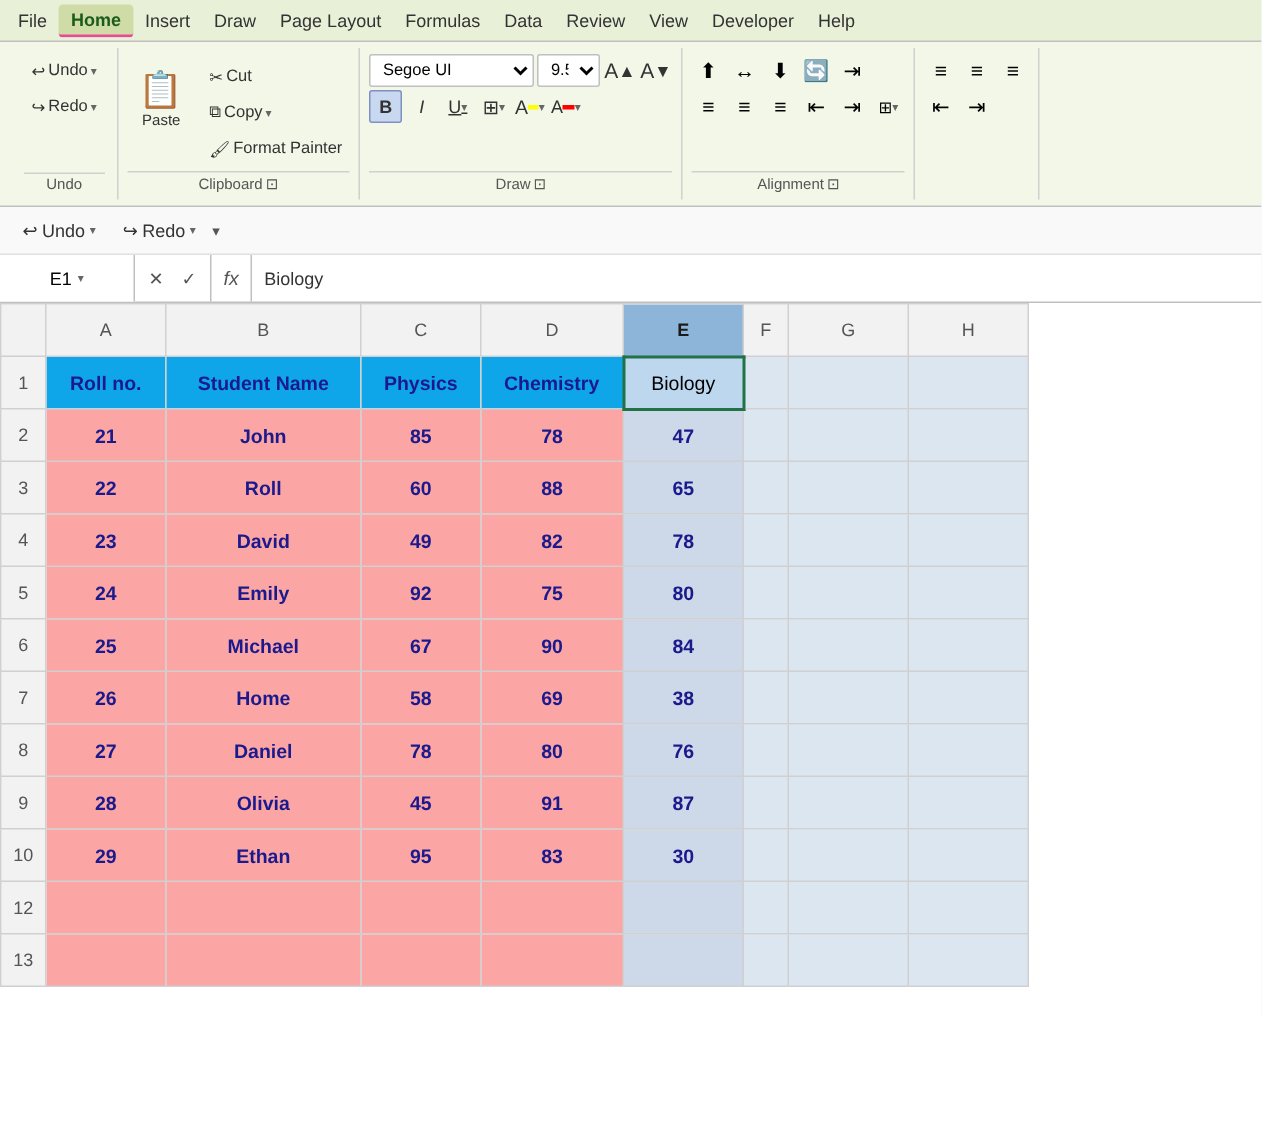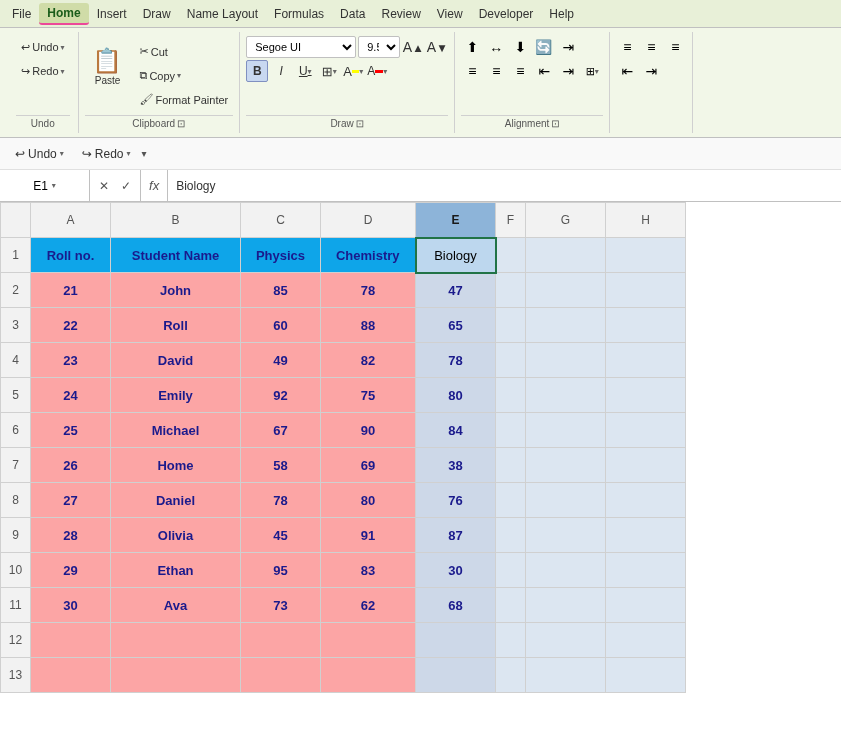--- a/index.html
+++ b/index.html
@@ -239,21 +239,21 @@
 </head>
 <body>
 
 <div class="main-area">
 
   <div class="menu-bar">
     <span class="menu-item">File</span>
     <span class="menu-item active">Home</span>
     <span class="menu-item">Insert</span>
     <span class="menu-item">Draw</span>
-    <span class="menu-item">Name Layout</span>
+    <span class="menu-item">Page Layout</span>
     <span class="menu-item">Formulas</span>
     <span class="menu-item">Data</span>
     <span class="menu-item">Review</span>
     <span class="menu-item">View</span>
     <span class="menu-item">Developer</span>
     <span class="menu-item">Help</span>
   </div>
 
   <div class="ribbon">
     <div class="ribbon-left">
@@ -529,31 +529,20 @@
             <td class="data-cell">29</td>
             <td class="data-cell">Ethan</td>
             <td class="data-cell">95</td>
             <td class="data-cell">83</td>
             <td class="col-e-data data-cell">30</td>
             <td class="empty-col" style="background: rgb(220, 230, 241);"></td>
             <td class="empty-col" style="background: rgb(220, 230, 241);"></td>
             <td class="empty-col" style="background: rgb(220, 230, 241);"></td>
           </tr>
           <tr>
-            <th class="row-header">11</th>
-            <td class="data-cell">30</td>
-            <td class="data-cell">Ava</td>
-            <td class="data-cell">73</td>
-            <td class="data-cell">62</td>
-            <td class="col-e-data data-cell">68</td>
-            <td class="empty-col" style="background: rgb(220, 230, 241);"></td>
-            <td class="empty-col" style="background: rgb(220, 230, 241);"></td>
-            <td class="empty-col" style="background: rgb(220, 230, 241);"></td>
-          </tr>
-          <tr>
             <th class="row-header">12</th>
             <td class="data-cell"></td>
             <td class="data-cell"></td>
             <td class="data-cell"></td>
             <td class="data-cell"></td>
             <td class="col-e-data data-cell"></td>
             <td class="empty-col" style="background: rgb(220, 230, 241);"></td>
             <td class="empty-col" style="background: rgb(220, 230, 241);"></td>
             <td class="empty-col" style="background: rgb(220, 230, 241);"></td>
           </tr>

